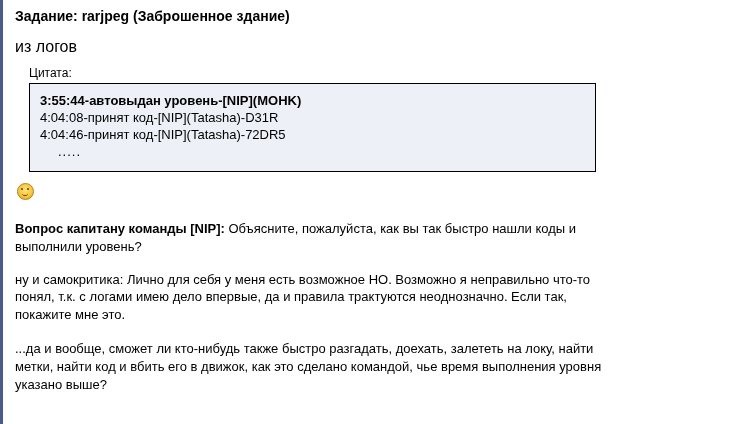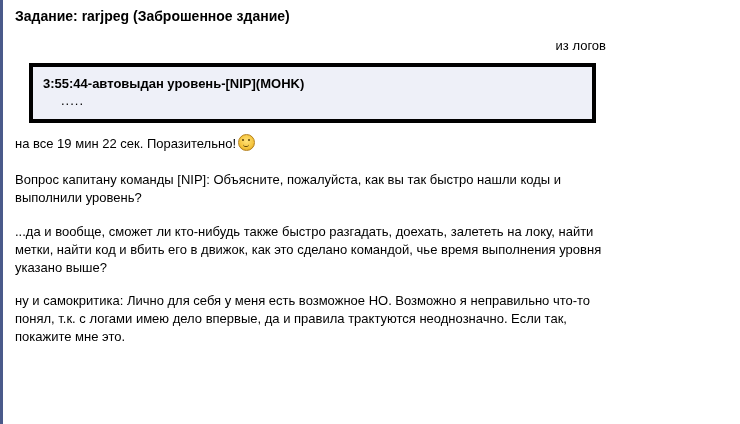--- a/index.html
+++ b/index.html
@@ -24,33 +24,32 @@
     padding: 6px 10px 0 12px;
   }
   .post-title {
     font-weight: bold;
     font-size: 14px;
     margin: 2px 0 14px 0;
     color: #000;
   }
   .intro {
     margin: 0 0 10px 0;
-    font-size: 13px;
-    text-align: right;
+    font-size: 16px;
   }
   .quote-wrap {
     margin: 0 10px 0 14px;
   }
   .quote-label {
     font-size: 12px;
     margin-bottom: 3px;
     color: #000;
   }
   .quote-box {
-    border: 4px solid #000000;
+    border: 1px solid #000000;
     background: #eef0f8;
     padding: 8px 10px 10px 10px;
     font-size: 13px;
     line-height: 1.32;
   }
   .quote-line {
     white-space: pre;
   }
   .quote-line.bold {
     font-weight: bold;
@@ -97,21 +96,21 @@
     height: 3px;
     border-bottom: 1.5px solid #5a4208;
     border-radius: 0 0 6px 6px;
   }
   .question {
     margin: 20px 0 0 0;
     font-size: 13px;
     line-height: 1.38;
   }
   .question b {
-    font-weight: normal;
+    font-weight: bold;
     text-align: right;
   }
   .para {
     margin: 16px 0 0 0;
     font-size: 13px;
     line-height: 1.38;
   }
   .para.small-gap {
     margin-top: 15px;
   }
@@ -119,27 +118,30 @@
 </head>
 <body>
 
 <div class="page">
 
   <div class="post-title">Задание: rarjpeg (Заброшенное здание)</div>
 
   <div class="intro">из логов</div>
 
   <div class="quote-wrap">
+    <div class="quote-label">Цитата:</div>
     <div class="quote-box">
       <div class="quote-line bold"><span class="tstamp">3:55:44</span><span>-автовыдан уровень-[NIP](MOHK)</span></div>
+      <div class="quote-line"><span class="tstamp">4:04:08</span><span>-принят код-[NIP](Tatasha)-D31R</span></div>
+      <div class="quote-line"><span class="tstamp">4:04:46</span><span>-принят код-[NIP](Tatasha)-72DR5</span></div>
       <div class="quote-line dots">.....</div>
     </div>
   </div>
 
-  <div class="after-quote"><span>на все 19 мин 22 сек. Поразительно!</span><span class="smiley"></span></div>
+  <div class="after-quote"><span class="smiley"></span></div>
 
   <div class="question"><b>Вопрос капитану команды [NIP]:</b><span> Объясните, пожалуйста, как вы так быстро нашли коды и выполнили уровень?</span></div>
 
+  <div class="para small-gap">ну и самокритика: Лично для себя у меня есть возможное НО. Возможно я неправильно что-то понял, т.к. с логами имею дело впервые, да и правила трактуются неоднозначно. Если так, покажите мне это.</div>
+
   <div class="para">...да и вообще, сможет ли кто-нибудь также быстро разгадать, доехать, залететь на локу, найти метки, найти код и вбить его в движок, как это сделано командой, чье время выполнения уровня указано выше?</div>
-
-  <div class="para small-gap">ну и самокритика: Лично для себя у меня есть возможное НО. Возможно я неправильно что-то понял, т.к. с логами имею дело впервые, да и правила трактуются неоднозначно. Если так, покажите мне это.</div>
 
 </div>
 
 </body></html>

